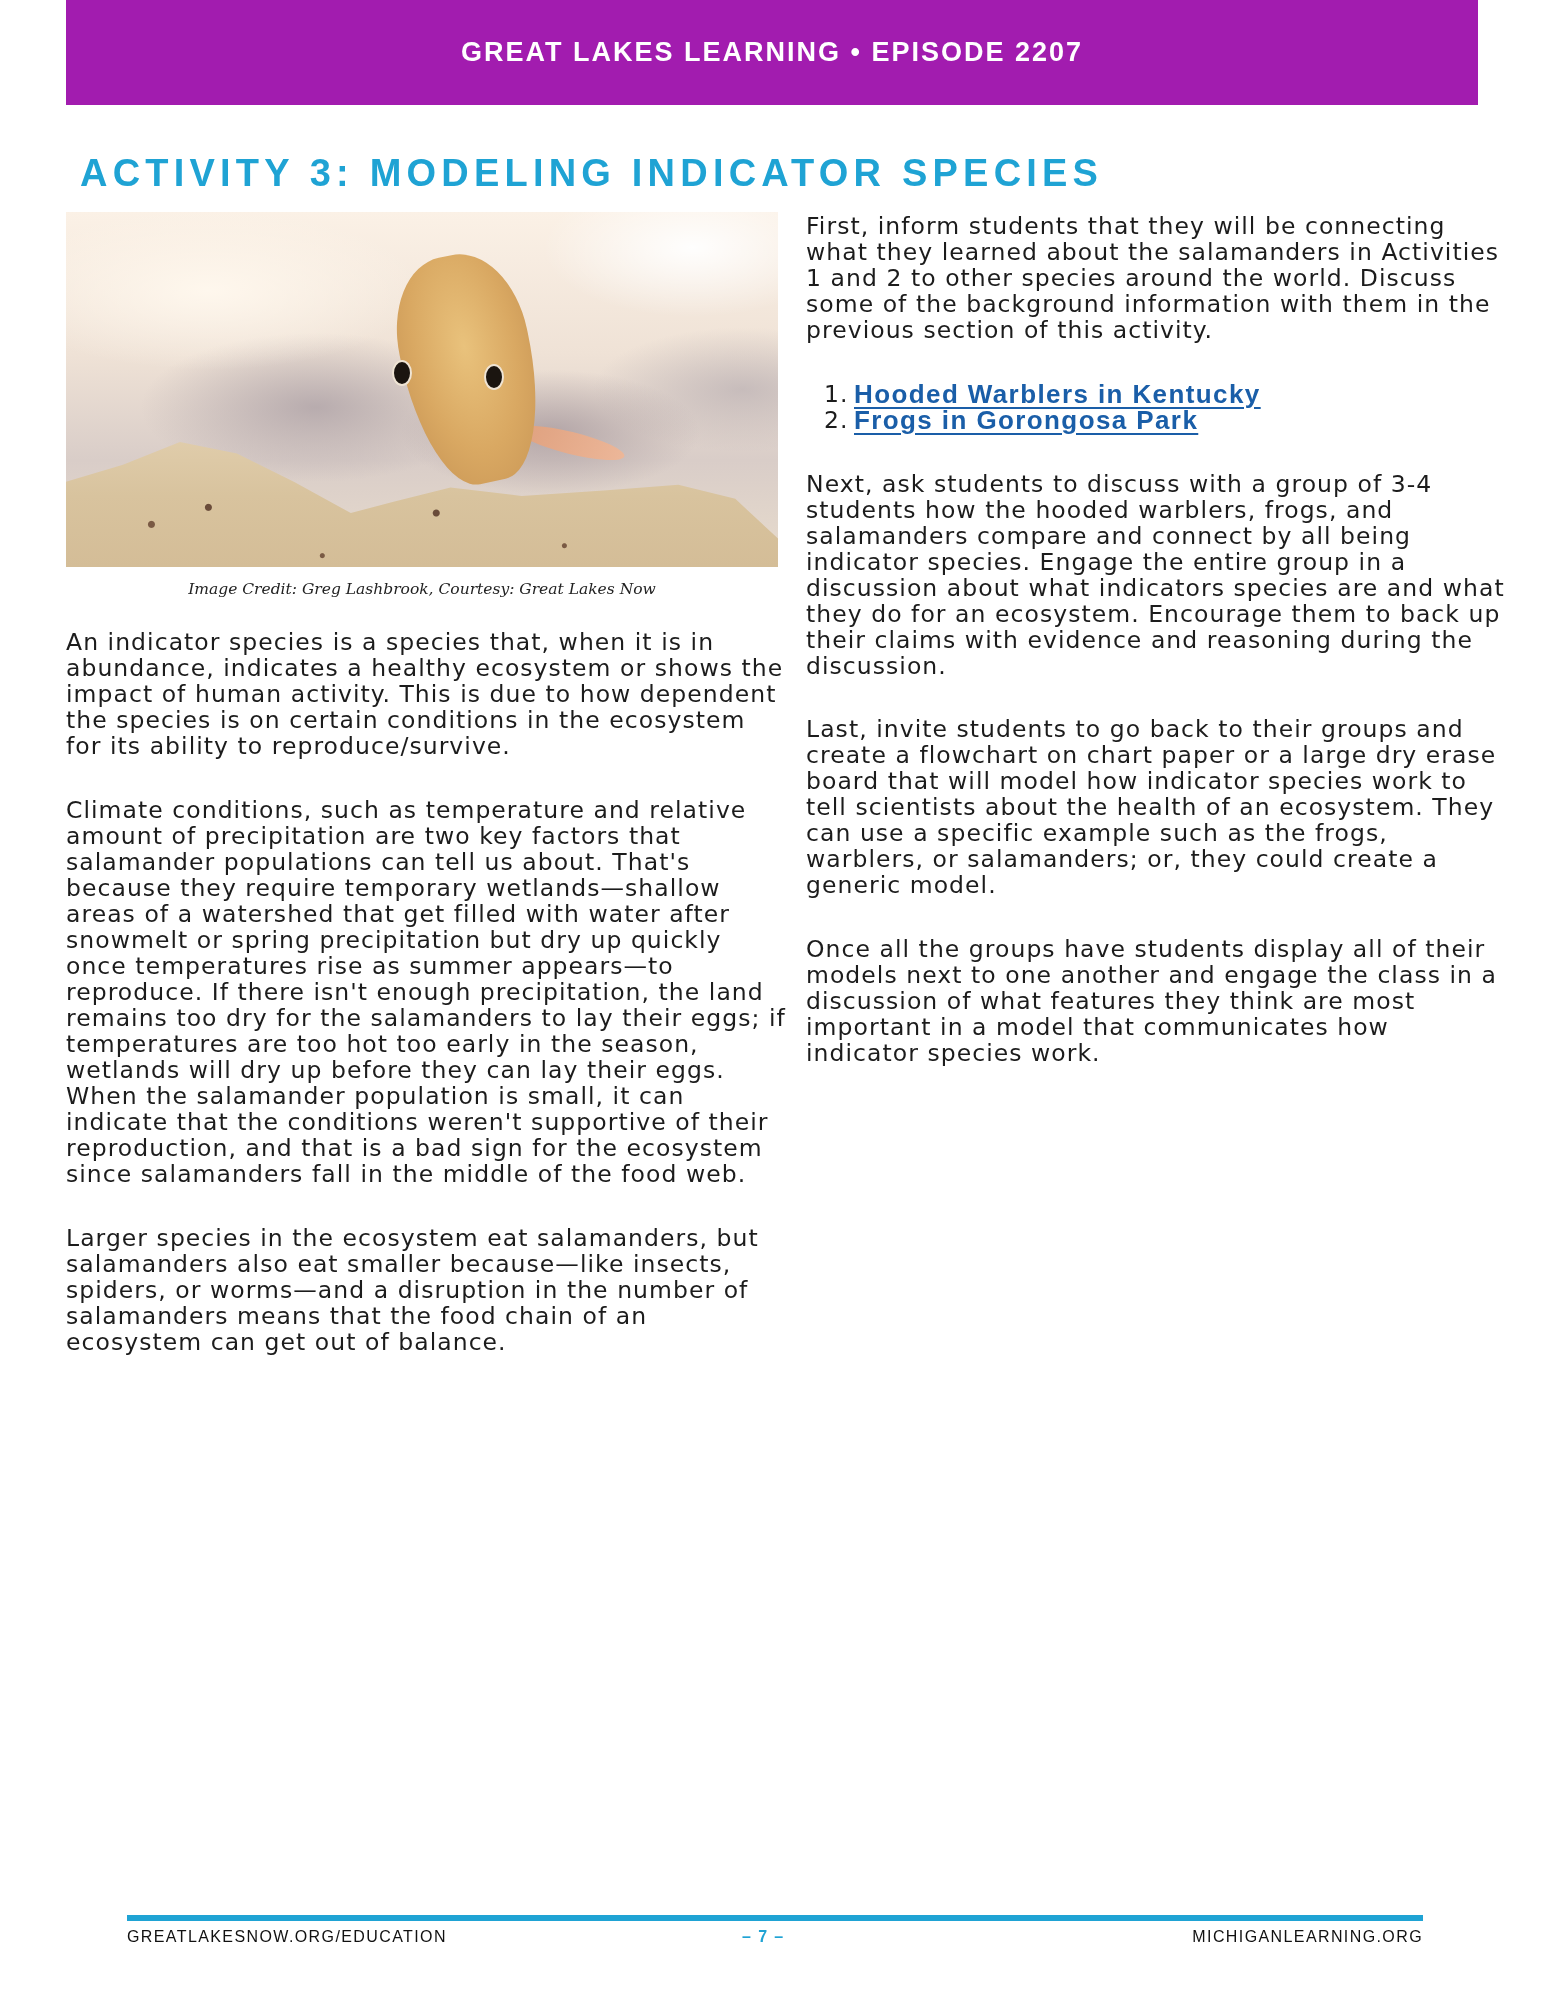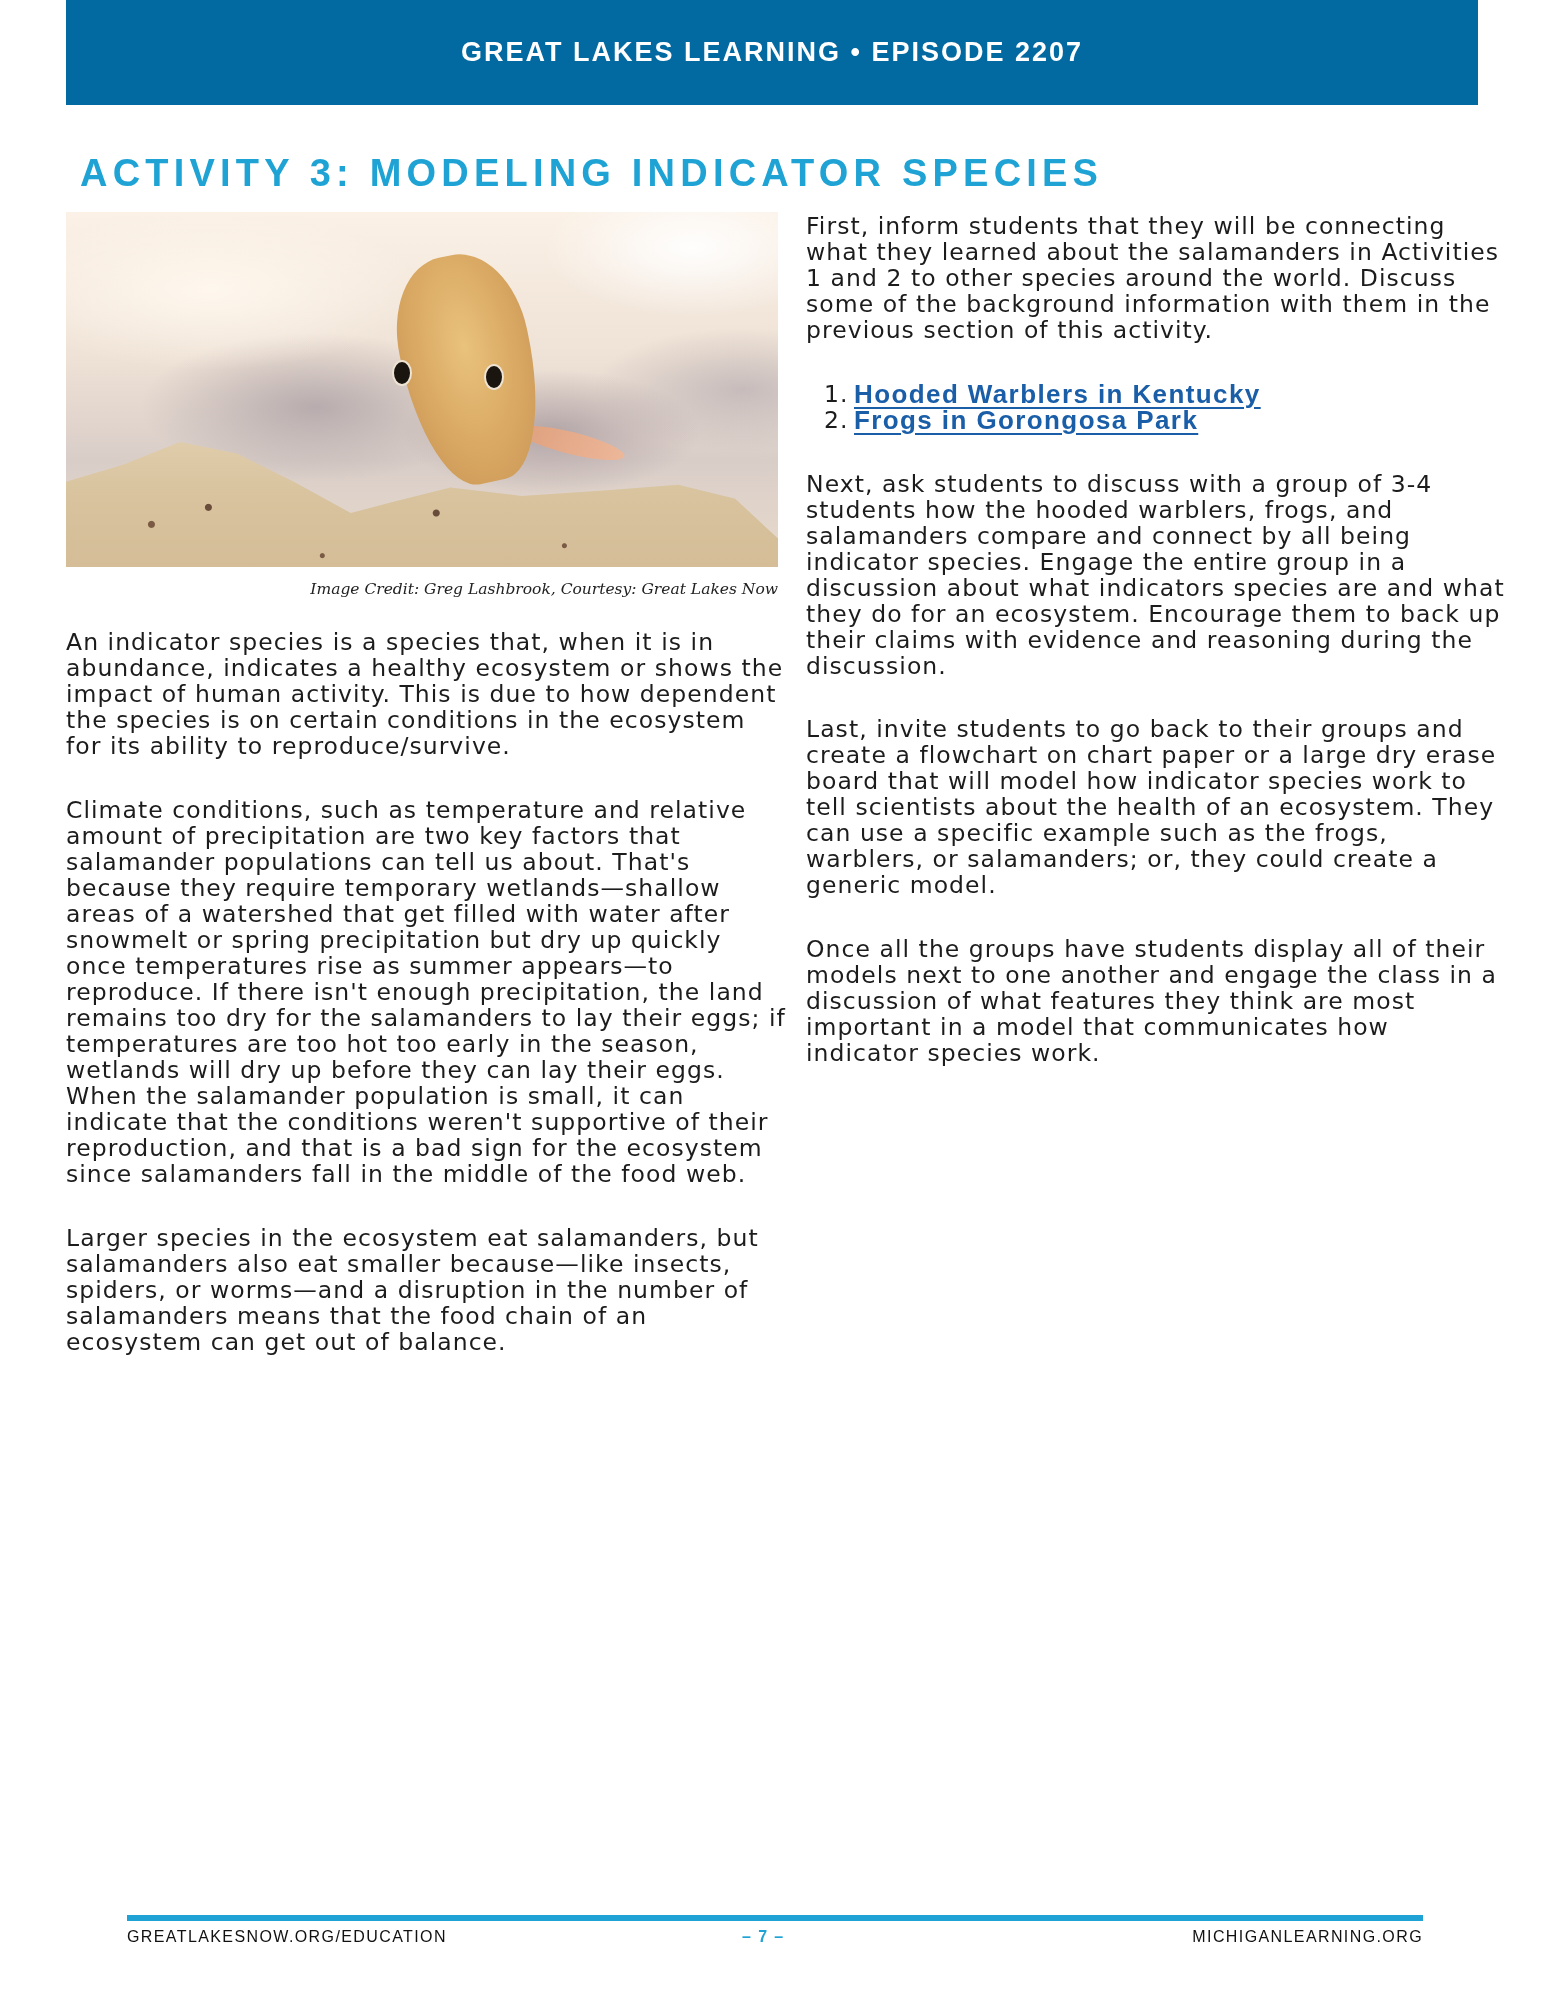--- a/index.html
+++ b/index.html
@@ -1,21 +1,21 @@
 <!DOCTYPE html>
 <html><head>
 <meta charset="utf-8">
 <style>
   * { box-sizing: border-box; margin: 0; padding: 0; }
   html, body { width: 1545px; height: 2000px; background: #ffffff; overflow: hidden; }
   body { position: relative; font-family: "DejaVu Sans", sans-serif; color: #1a1a1a; }
 
   .banner {
     position: absolute; left: 66px; top: 0; width: 1412px; height: 105px;
-    background: #0369a1; display: flex; align-items: center; justify-content: center;
+    background: #a21caf; display: flex; align-items: center; justify-content: center;
   }
   .banner-text {
     color: #ffffff; font-family: "Liberation Sans", sans-serif; font-weight: bold;
     font-size: 27px; letter-spacing: 2px;
   }
 
   .title {
     position: absolute; left: 80px; top: 152px;
     color: #1fa3d4; font-family: "Liberation Sans", sans-serif; font-weight: bold;
     font-size: 38px; letter-spacing: 5.2px; white-space: nowrap;
@@ -54,21 +54,21 @@
   }
   .photo .eye.l { left: 326px; top: 148px; }
   .photo .eye.r { left: 418px; top: 152px; }
   .photo .gill {
     position: absolute; left: 450px; top: 220px; width: 110px; height: 22px;
     background: linear-gradient(90deg, #e4a07a, #f0b695); border-radius: 50%;
     transform: rotate(14deg); opacity: 0.9;
   }
 
   .caption {
-    position: absolute; left: 66px; top: 580px; width: 712px; text-align: right;
+    position: absolute; left: 66px; top: 580px; width: 712px; text-align: center;
     font-family: "DejaVu Serif", serif; font-style: italic; font-size: 15.5px; color: #222;
   }
 
   .col { position: absolute; font-size: 23.5px; line-height: 26px; letter-spacing: 1.05px; color: #1c1c1c; }
   .col-left { left: 66px; top: 629px; width: 720px; }
   .col-right { left: 806px; top: 213px; width: 700px; }
   .para { margin-bottom: 37.8px; white-space: pre-line; }
   .bg-head { font-weight: bold; font-size: 23px; letter-spacing: 0.6px; }
 
   .link-list { list-style: none; margin-top: 0; margin-bottom: 37.8px; }

